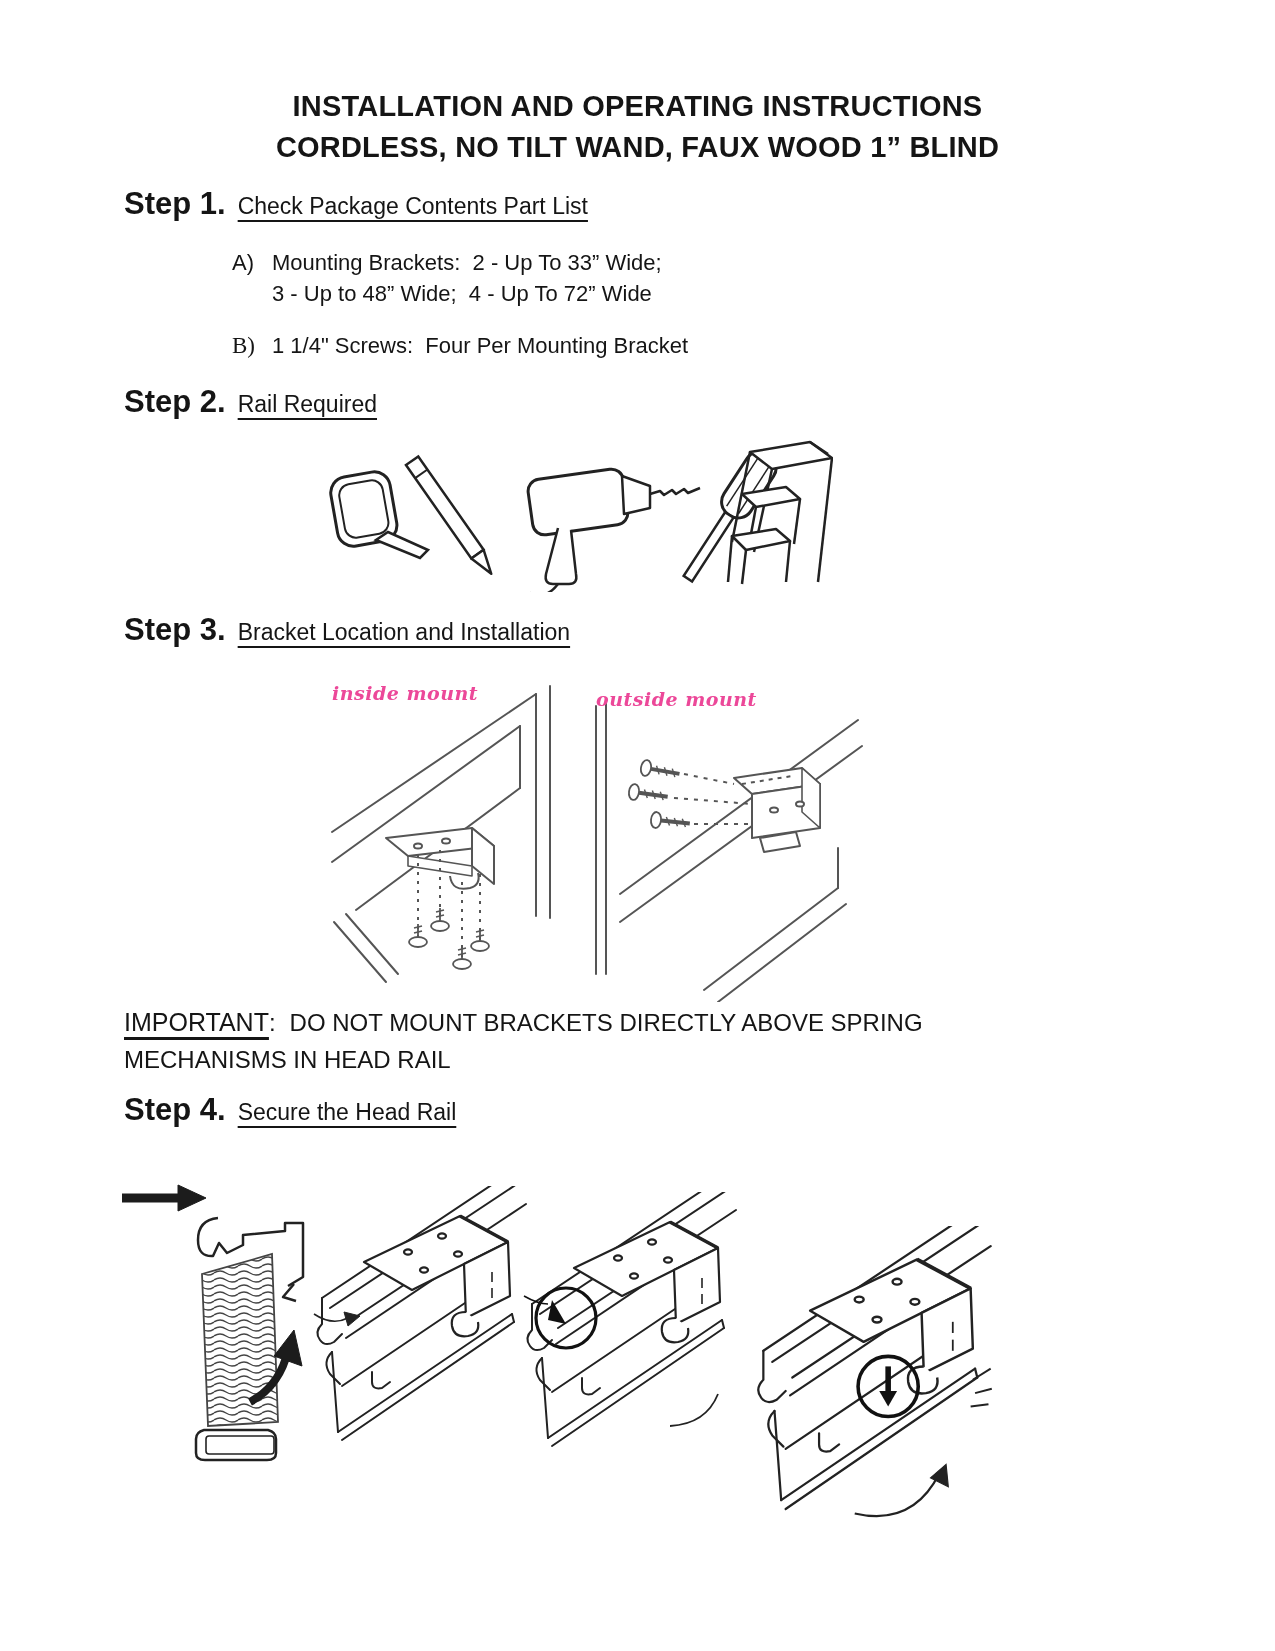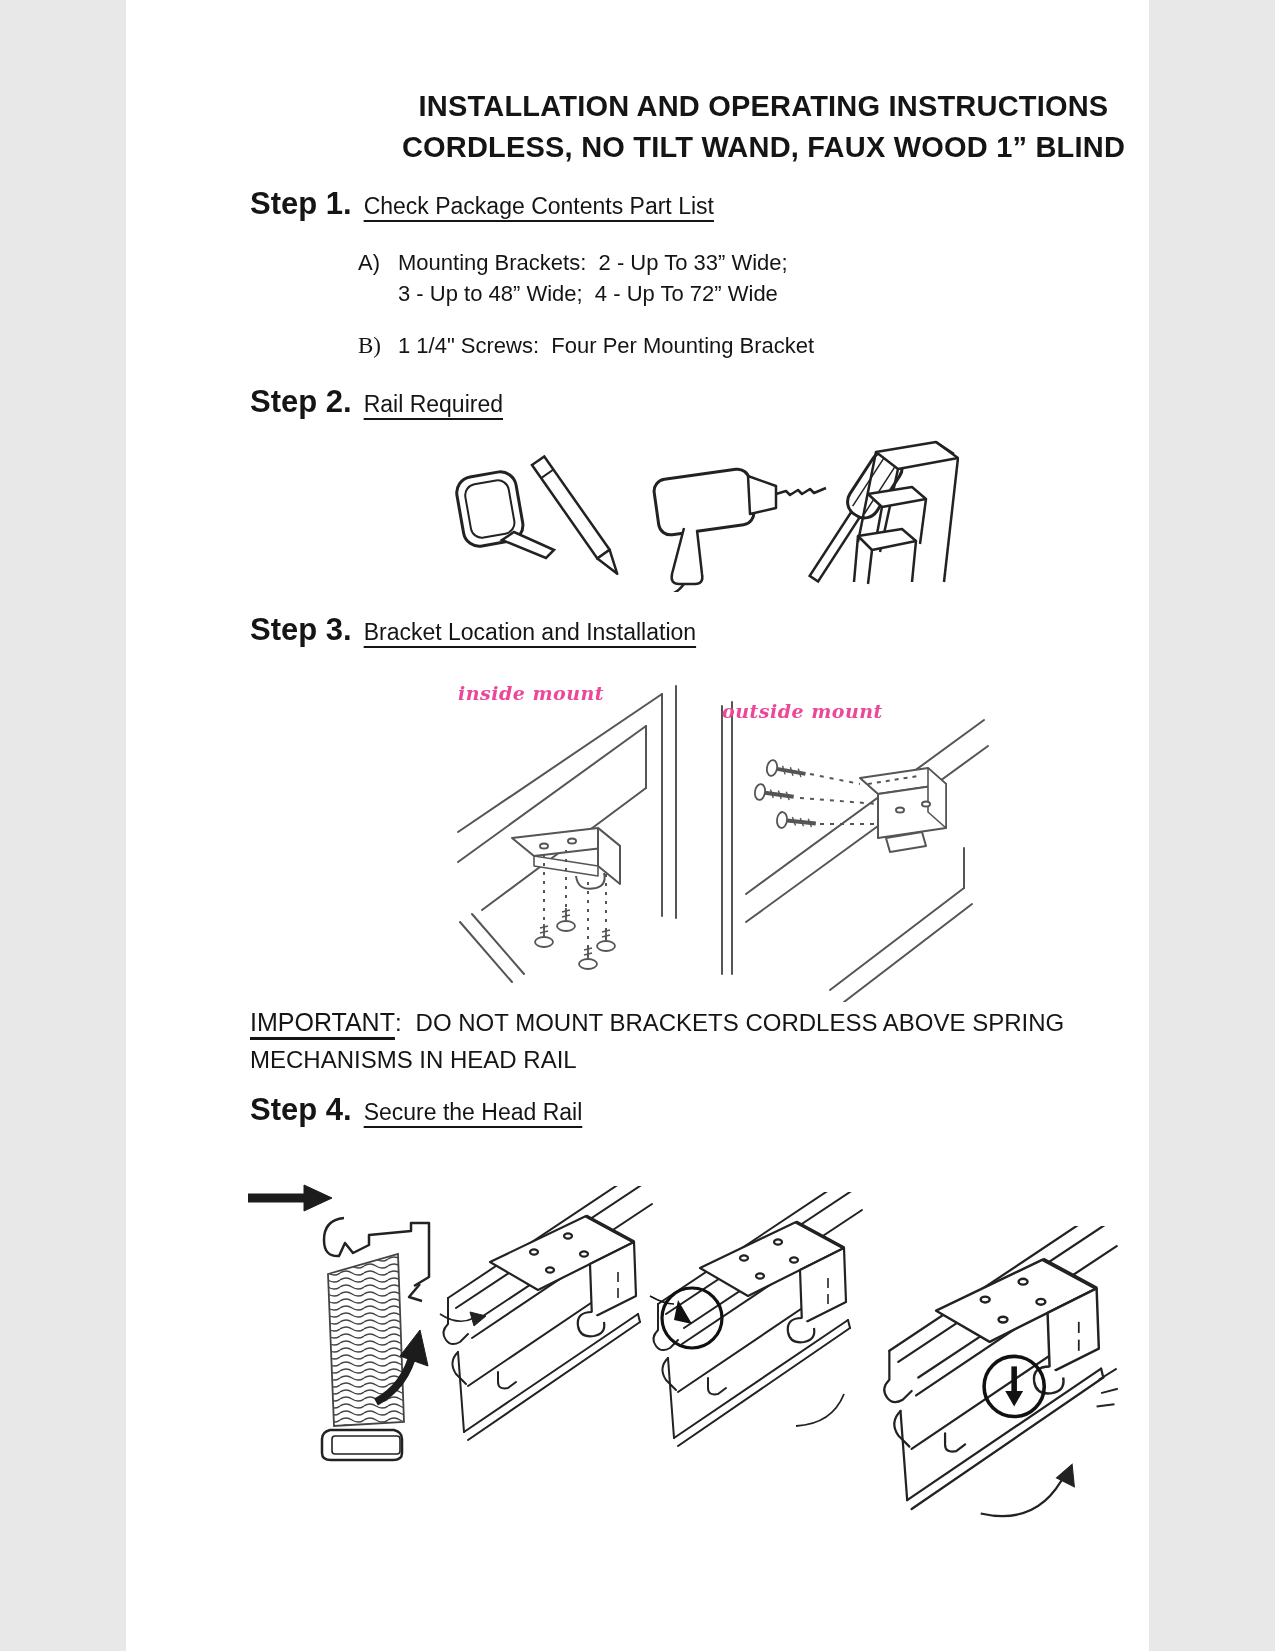--- a/index.html
+++ b/index.html
@@ -1,17 +1,17 @@
 <!DOCTYPE html>
 <html><head>
 <meta charset="utf-8">
 <style>
   html,body{margin:0;padding:0;background:#e8e8e8;}
   .page{
-    position:relative; width:1023px; height:1651px; margin:0 auto;
+    position:relative; width:1275px; height:1651px; margin:0 auto;
     background:#ffffff; color:#151515;
     font-family:"Liberation Sans", sans-serif;
     overflow:hidden;
   }
   .t{white-space:pre-wrap;}
   .title-block{position:absolute; top:86px; left:0; width:1275px; text-align:center;}
   .title-line{font-size:29px; font-weight:bold; line-height:41px; letter-spacing:.2px;}
   .step-heading{position:absolute; left:124px; white-space:nowrap;}
   .step-label{font-size:31px; font-weight:bold;}
   .step-sub{
@@ -164,21 +164,21 @@
             <line x1="0" y1="-14" x2="0" y2="0"></line>
             <line x1="-4" y1="-10" x2="4" y2="-12"></line>
             <line x1="-4" y1="-5" x2="4" y2="-7"></line>
             <ellipse cx="0" cy="4" rx="9" ry="5"></ellipse>
           </g>
       </g>
     </svg>
   </div>
 
   <div class="illus" style="left:584px; top:672px; width:296px; height:330px;">
-    <span class="mount-label t" style="left:12px; top:28px;">outside mount</span>
+    <span class="mount-label t" style="left:12px; top:16px;">outside mount</span>
     <svg width="296" height="330" viewBox="0 0 296 330">
       <g stroke="#555" stroke-width="2" fill="none" stroke-linecap="round">
         <line x1="12" y1="34" x2="12" y2="302"></line>
         <line x1="22" y1="30" x2="22" y2="302"></line>
         <line x1="36" y1="222" x2="274" y2="48"></line>
         <line x1="36" y1="250" x2="278" y2="74"></line>
         <line x1="120" y1="318" x2="254" y2="216"></line>
         <line x1="134" y1="330" x2="262" y2="232"></line>
         <line x1="254" y1="216" x2="254" y2="176"></line>
       </g>
@@ -216,21 +216,21 @@
       </g>
       <g stroke="#555" stroke-width="2" stroke-dasharray="4 6">
         <line x1="100" y1="102" x2="150" y2="112"></line>
         <line x1="90" y1="126" x2="168" y2="132"></line>
         <line x1="110" y1="152" x2="168" y2="152"></line>
       </g>
     </svg>
   </div>
 
   <div class="important-block">
-    <span class="imp-label t">IMPORTANT</span><span class="t">:</span><span style="margin-left:14px;" class="t">DO NOT MOUNT BRACKETS CORDLESS ABOVE SPRING</span><br>
+    <span class="imp-label t">IMPORTANT</span><span class="t">:</span><span style="margin-left:14px;" class="t">DO NOT MOUNT BRACKETS DIRECTLY ABOVE SPRING</span><br>
     <span class="t">MECHANISMS IN HEAD RAIL</span>
   </div>
 
   <div class="step-heading" style="top:1092px;">
     <span class="step-label t">Step 4.</span><span class="step-sub t">Secure the Head Rail</span>
   </div>
 
   <div class="illus" style="left:118px; top:1150px;">
     <svg width="200" height="334" viewBox="0 0 200 334">
       <defs>

